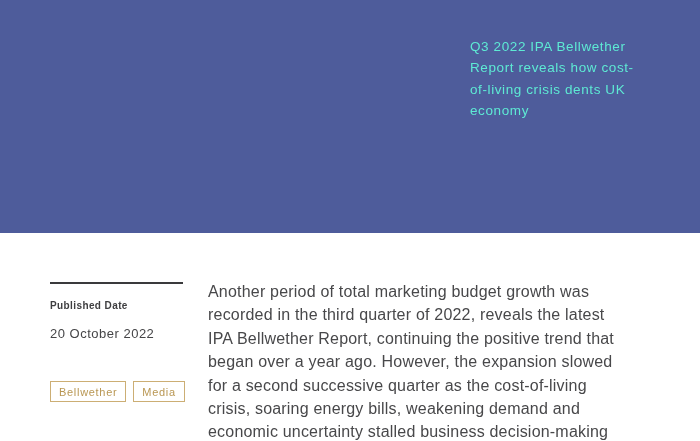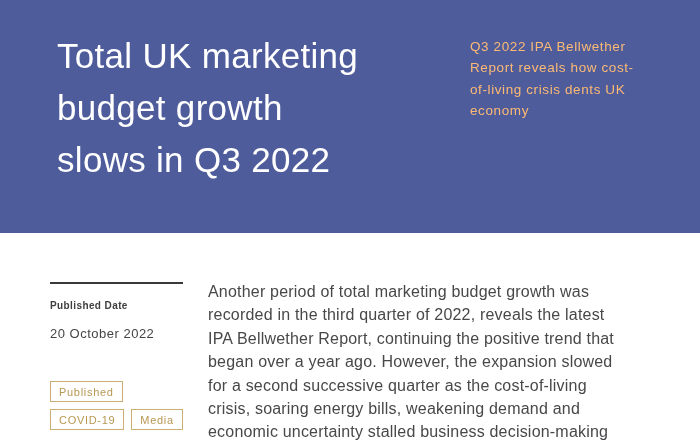--- a/index.html
+++ b/index.html
@@ -27,21 +27,21 @@
     white-space: pre-line;
   }
   .subtitle {
     position: absolute;
     left: 470px; top: 36px;
     width: 210px;
     font-size: 13.5px;
     line-height: 21.3px;
     font-weight: 400;
     letter-spacing: 0.6px;
-    color: #fdba74;
+    color: #5eead4;
     white-space: pre-line;
   }
   .divider {
     position: absolute;
     left: 50px; top: 282px;
     width: 133px; height: 0;
     border-top: 2px solid #3a3a3c;
   }
   .meta-label {
     position: absolute;
@@ -90,37 +90,33 @@
     font-weight: 500;
     letter-spacing: 0.2px;
     color: #48484a;
     white-space: pre-line;
   }
 </style>
 </head>
 <body>
 
 <div class="header">
-  <h1 class="title">Total UK marketing
-budget growth
-slows in Q3 2022</h1>
   <p class="subtitle">Q3 2022 IPA Bellwether
 Report reveals how cost-
 of-living crisis dents UK
 economy</p>
 </div>
 
 <aside>
   <div class="divider"></div>
   <div class="meta-label published">Published Date</div>
   <div class="meta-value">20 October 2022</div>
   <div class="meta-label topic">Topic</div>
   <div class="tags">
-    <span class="tag">Published</span>
-    <span class="tag">COVID-19</span>
+    <span class="tag">Bellwether</span>
     <span class="tag">Media</span>
   </div>
 </aside>
 
 <main class="article">Another period of total marketing budget growth was
 recorded in the third quarter of 2022, reveals the latest
 IPA Bellwether Report, continuing the positive trend that
 began over a year ago. However, the expansion slowed
 for a second successive quarter as the cost-of-living
 crisis, soaring energy bills, weakening demand and

